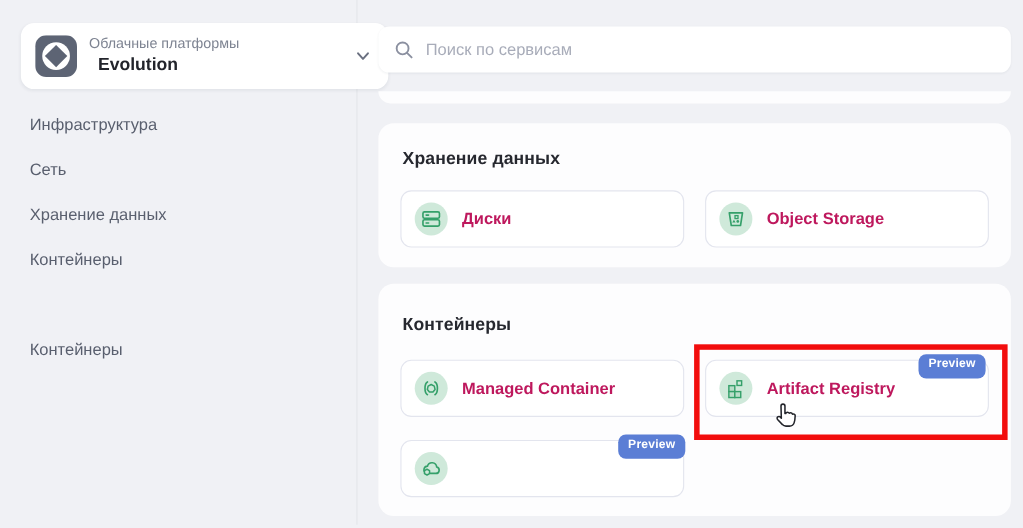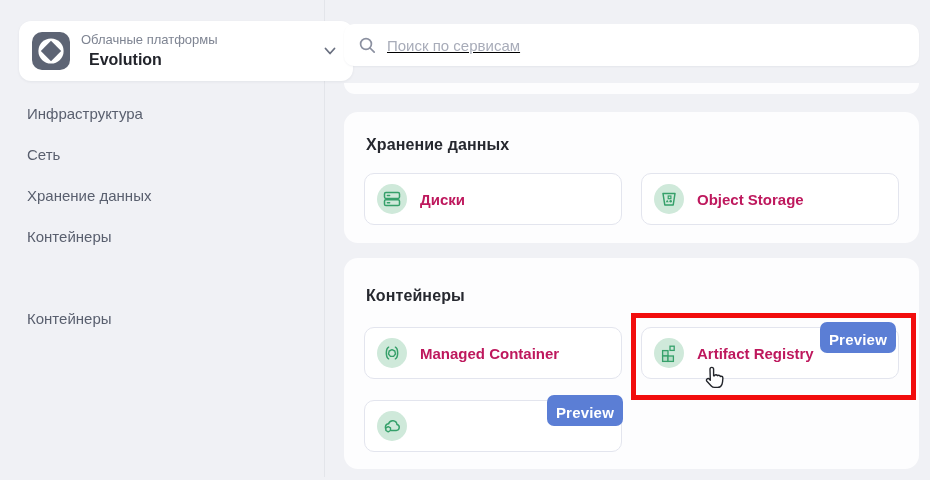--- a/index.html
+++ b/index.html
@@ -18,21 +18,21 @@
   .platform-subtitle { font-size:13px; color:#7e8492; }
   .platform-title { font-size:16px; font-weight:700; color:#22242b; margin-top:1px;margin-left:8px; }
   .chevron { margin-left:auto; width:18px; height:18px; }
 
   .nav-item { position:absolute; left:20px; height:22px; font-size:15px; color:#595f6e;
     white-space:nowrap; cursor:pointer;margin-left:7px; }
 
   
   .search-box { position:absolute; left:344px; top:24px; width:575px; height:42px;
     background:#fff; border-radius:10px; box-shadow:0 1px 2px rgba(25,32,56,.05);
-    display:flex; align-items:center; padding:0 14px;text-decoration:underline; }
+    display:flex; align-items:center; padding:0 14px; }
   .search-box svg { flex:0 0 19px; }
   .search-input { border:none; outline:none; background:transparent; margin-left:10px;
     font-size:15px; color:#3a3d47; width:100%; font-family:inherit; }
   .search-input::placeholder { color:#a8acb9; }
 
   .ghost-strip { position:absolute; left:344px; top:83px; width:575px; height:11px;
     background:#fdfdfe; border-radius:0 0 12px 12px; }
 
   .panel { position:absolute; left:344px; width:575px; background:#fdfdfe; border-radius:14px; }
   .panel-1 { top:112px; height:131px; }
@@ -41,22 +41,22 @@
     color:#26282f; letter-spacing:.1px; }
 
   .svc-card { position:absolute; width:258px; height:52px; background:#fff;
     border:1px solid #e3e5ee; border-radius:10px; display:flex; align-items:center;
     padding-left:12px; cursor:pointer; }
   .icon-circle { width:30px; height:30px; border-radius:50%; background:#cfe9da;
     display:flex; align-items:center; justify-content:center; flex:0 0 30px; }
   .icon-circle svg { width:20px; height:20px; }
   .svc-label { margin-left:13px; font-size:15px; font-weight:700; color:#be185d; white-space:nowrap; }
 
-  .badge { position:absolute; top:-6px; height:31px; padding:8px 9px; background:#5b7ed5;
-    border-radius:7px; color:#fff; font-size:15px; font-weight:700; line-height:19px;
+  .badge { position:absolute; top:-6px; height:22px; padding:0 9px; background:#5b7ed5;
+    border-radius:7px; color:#fff; font-size:11px; font-weight:700; line-height:19px;
     letter-spacing:.2px; }
   .badge-ar { right:2px; }
   .badge-ca { right:-2px; }
 
   .red-box { position:absolute; left:631px; top:313px; width:285px; height:87px;
     border:5px solid #f20d0d; z-index:5; pointer-events:none; }
 
   .cursor { position:absolute; left:701px; top:364px; width:24px; height:32px; z-index:6; }
 </style>
 </head>

